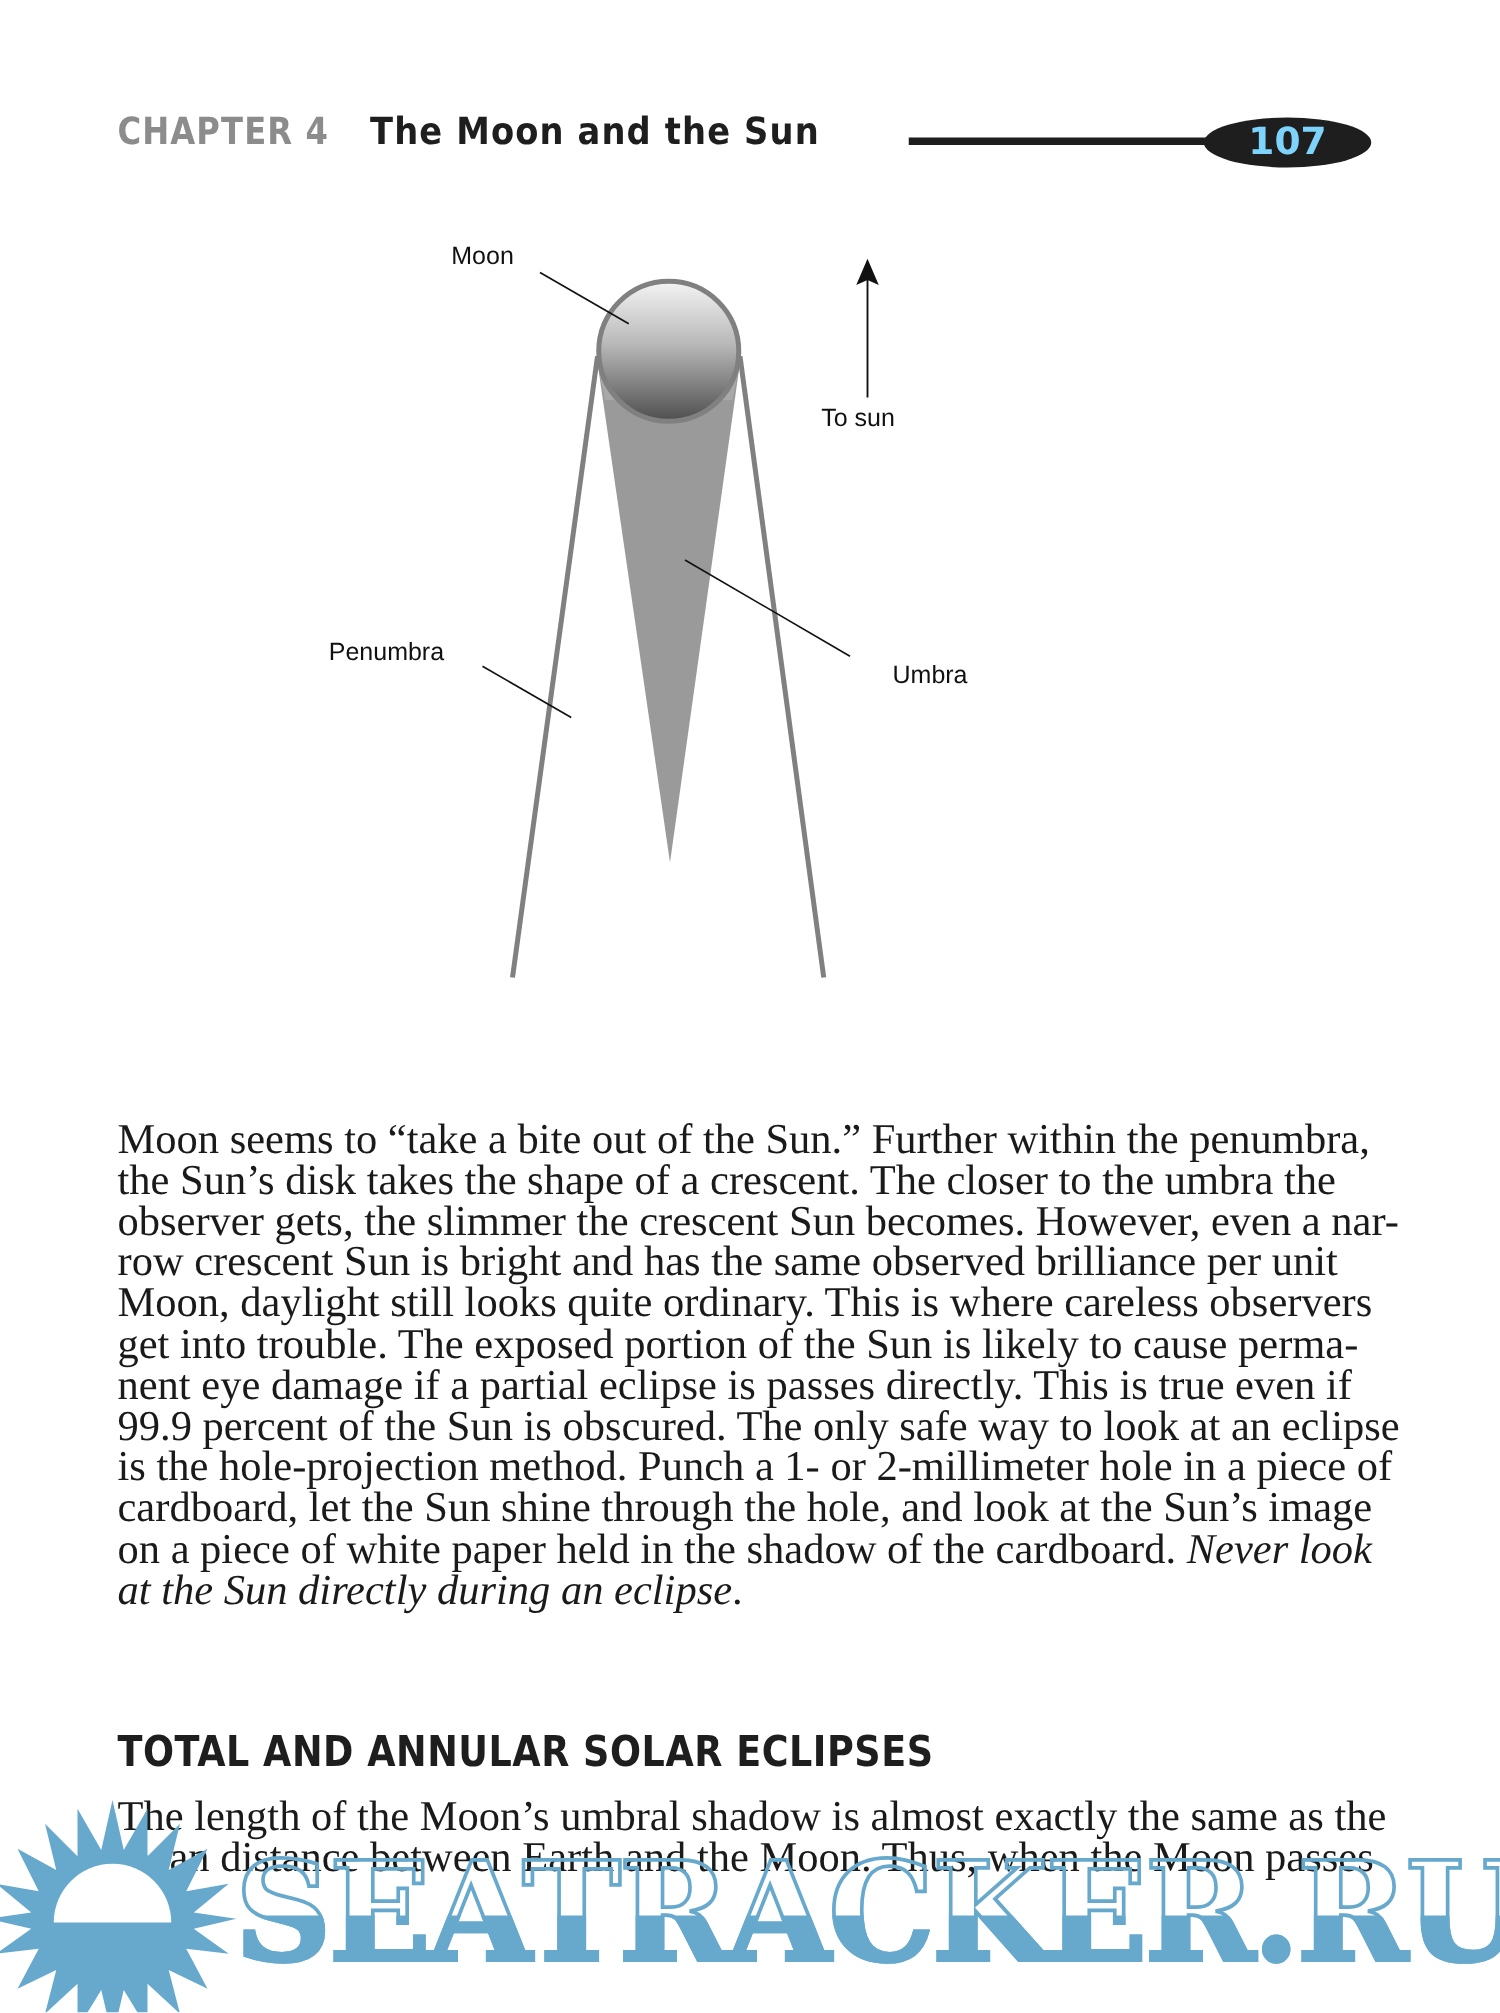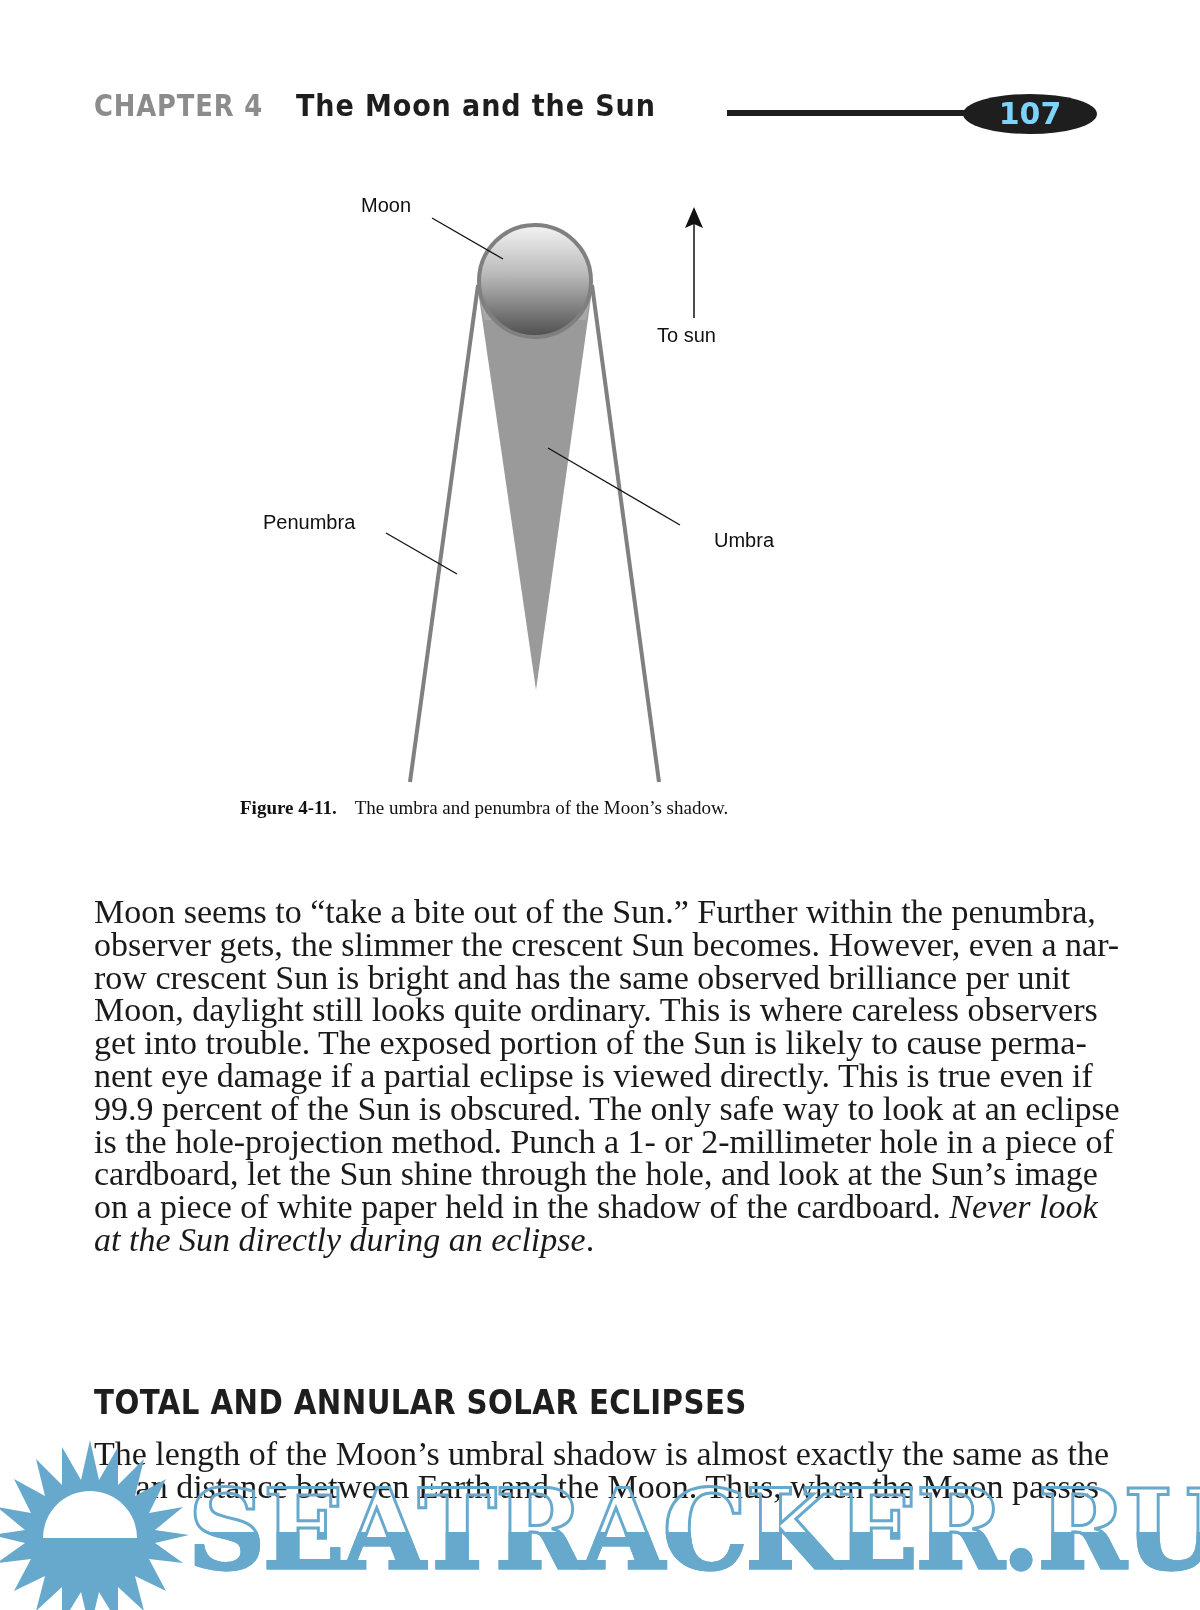--- a/index.html
+++ b/index.html
@@ -101,32 +101,30 @@
       <line x1="386" y1="533" x2="457" y2="574" stroke="#111" stroke-width="1.3"></line>
 
       <line x1="694" y1="318" x2="694" y2="222" stroke="#111" stroke-width="1.5"></line>
       <polygon points="694,207 685,228 694,224 703,228" fill="#111"></polygon>
     </svg>
     <div class="fig-label" style="left:361px;top:194px;">Moon</div>
     <div class="fig-label" style="left:657px;top:324px;">To sun</div>
     <div class="fig-label" style="left:263px;top:511px;">Penumbra</div>
     <div class="fig-label" style="left:690px;top:529px;margin-left:24px;">Umbra</div>
 
-    <div class="caption">
-      <span class="num">Figure 4-11.</span><span>The umbra and penumbra of the Moon’s shadow.</span>
-    </div>
   </div>
 
   <div class="body-text" style="top:896px;">
     <span class="line">Moon seems to “take a bite out of the Sun.” Further within the penumbra,</span>
+    <span class="line">the Sun’s disk takes the shape of a crescent. The closer to the umbra the</span>
     <span class="line">observer gets, the slimmer the crescent Sun becomes. However, even a nar-</span>
     <span class="line">row crescent Sun is bright and has the same observed brilliance per unit</span>
     <span class="line">Moon, daylight still looks quite ordinary. This is where careless observers</span>
     <span class="line">get into trouble. The exposed portion of the Sun is likely to cause perma-</span>
-    <span class="line">nent eye damage if a partial eclipse is viewed directly. This is true even if</span>
+    <span class="line">nent eye damage if a partial eclipse is passes directly. This is true even if</span>
     <span class="line">99.9 percent of the Sun is obscured. The only safe way to look at an eclipse</span>
     <span class="line">is the hole-projection method. Punch a 1- or 2-millimeter hole in a piece of</span>
     <span class="line">cardboard, let the Sun shine through the hole, and look at the Sun’s image</span>
     <span class="line"><span>on a piece of white paper held in the shadow of the cardboard. </span><em>Never look</em></span>
     <span class="line last"><em>at the Sun directly during an eclipse</em><span>.</span></span>
   </div>
 
   <div class="section-heading">TOTAL AND ANNULAR SOLAR ECLIPSES</div>
 
   <div class="body-text" style="top:1438px;">

